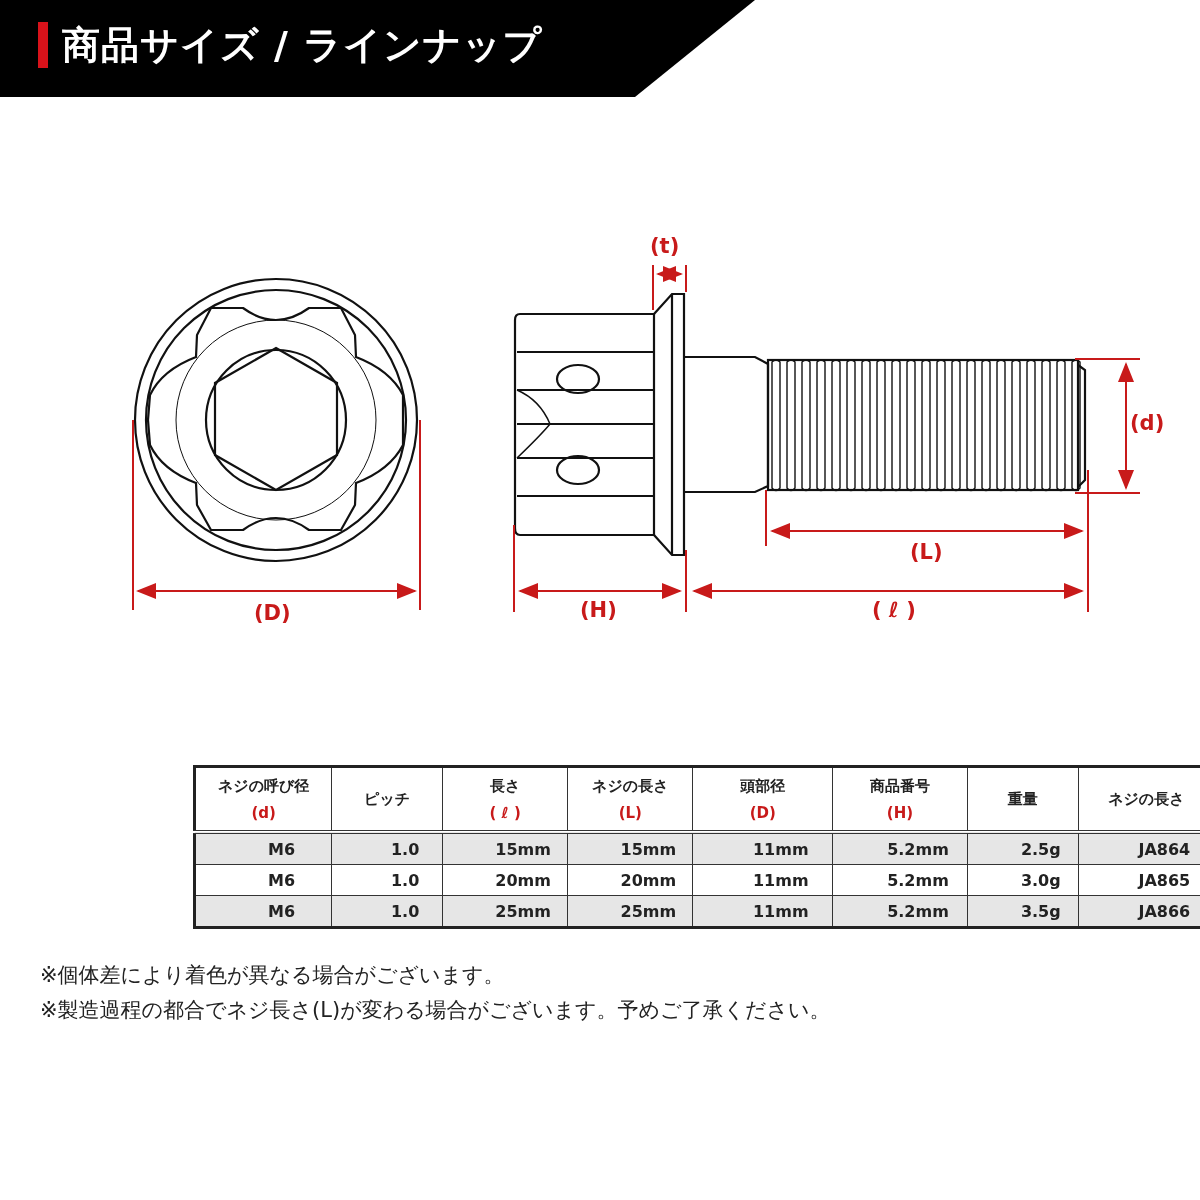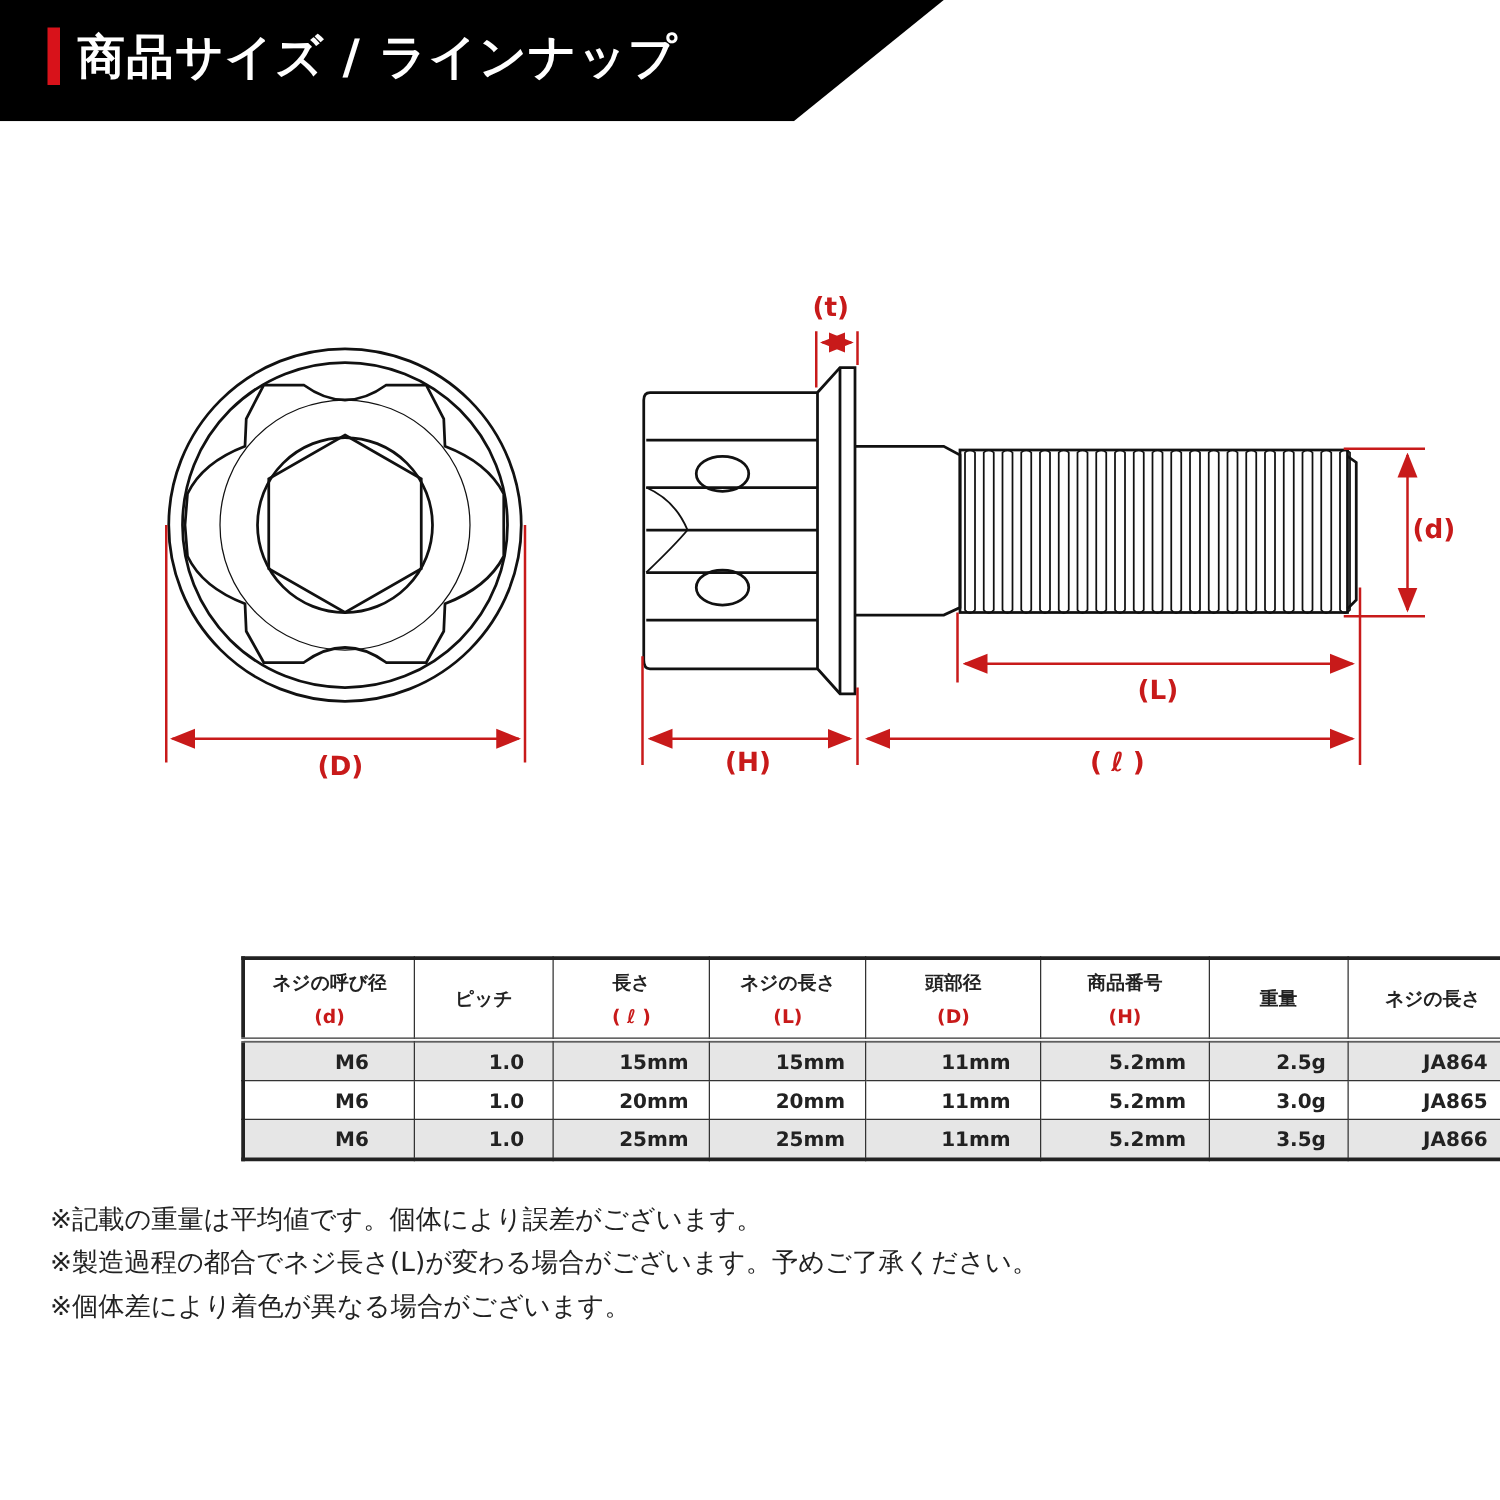--- a/index.html
+++ b/index.html
@@ -182,16 +182,15 @@
       <td>25mm</td>
       <td>11mm</td>
       <td>5.2mm</td>
       <td>3.5g</td>
       <td>JA866</td>
     </tr>
   </tbody>
 </table>
 
 <div class="notes">
-  <div>※記載の重量は平均値です。個体により誤差がございます。</div>
+  <div>※個体差により着色が異なる場合がございます。</div>
   <div>※製造過程の都合でネジ長さ(L)が変わる場合がございます。予めご了承ください。</div>
-  <div>※個体差により着色が異なる場合がございます。</div>
 </div>
 
 </body></html>

